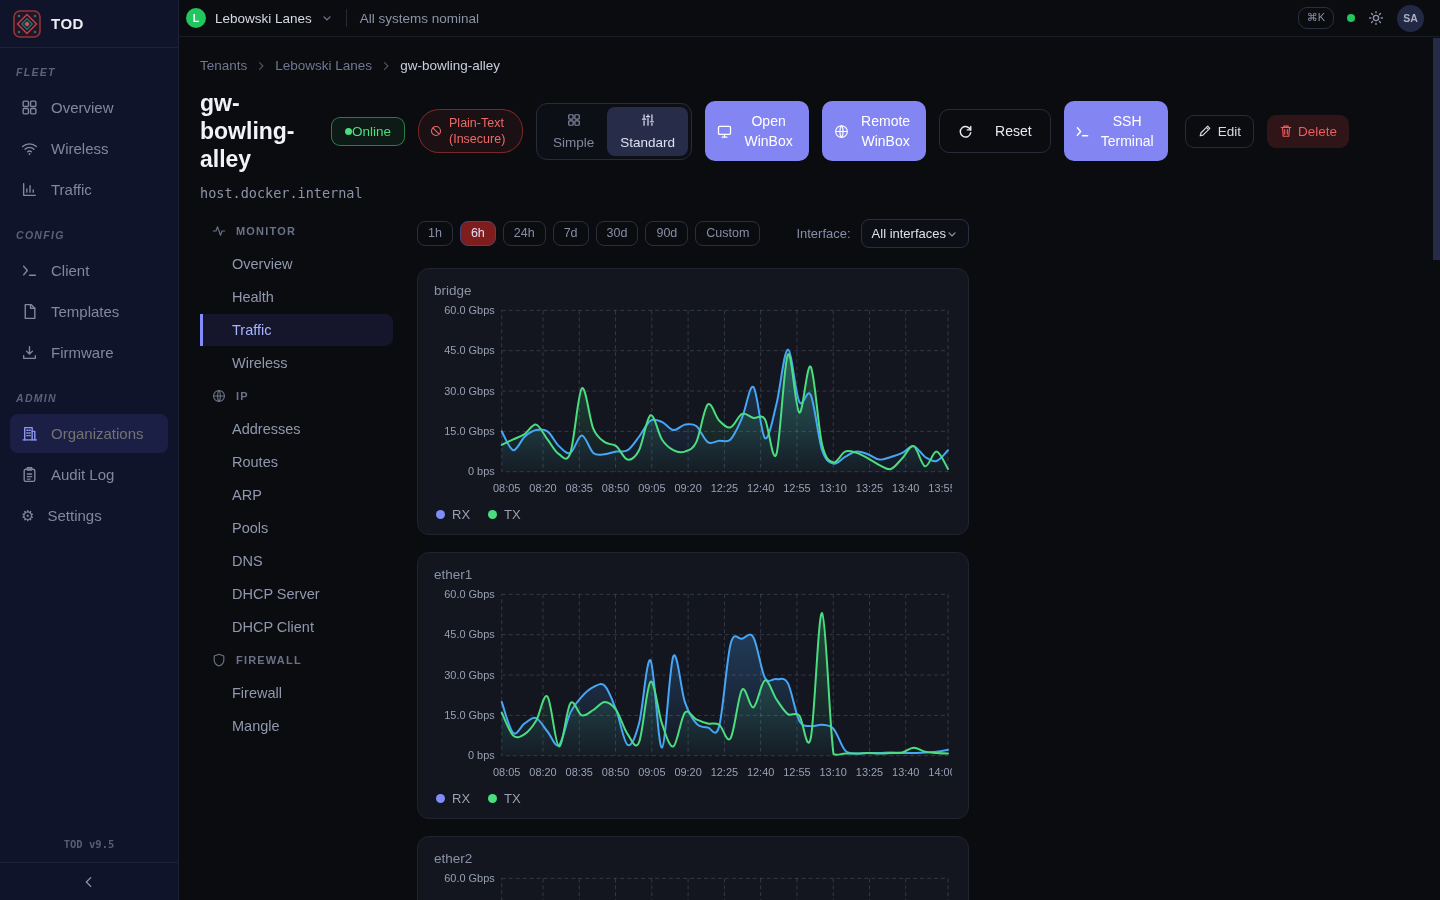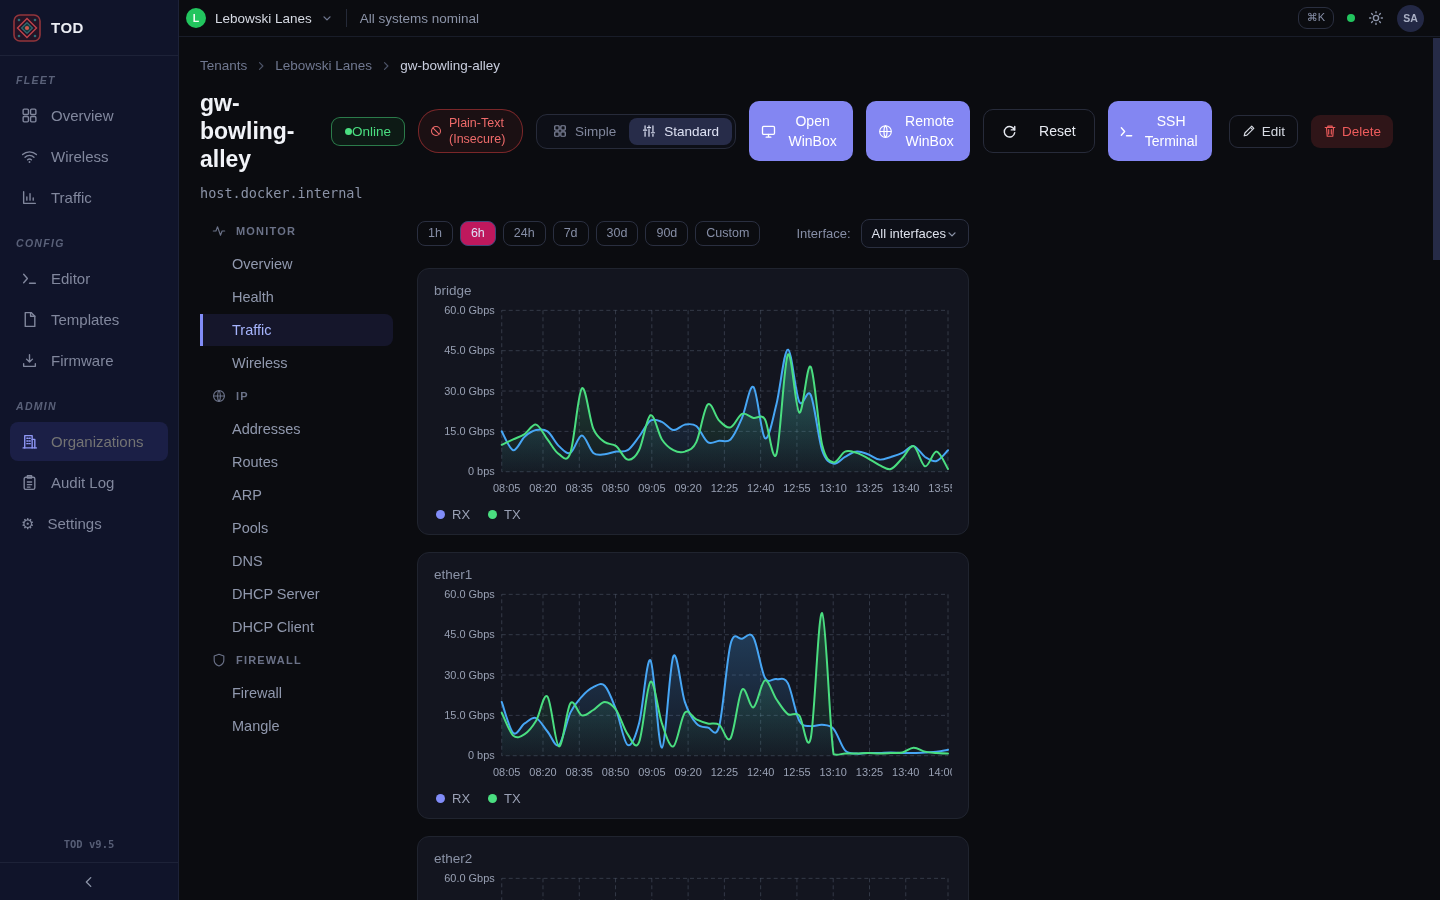--- a/index.html
+++ b/index.html
@@ -7,21 +7,21 @@
   body {
     background:#0b0c10; color:#e5e7eb;
     font-family:"Liberation Sans", sans-serif;
     display:flex; position:relative;
   }
   svg.ic { display:block; flex-shrink:0; }
   .glyph { font-size:15px; line-height:1; }
 
   
   .sidebar { width:179px; flex-shrink:0; background:#10142a; border-right:1px solid #1d2238; display:flex; flex-direction:column; }
-  .logo-row { height:56px; display:flex; align-items:center; gap:10px; padding:0 13px; border-bottom:1px solid #1d2238; flex-shrink:0; }
+  .logo-row { height:48px; display:flex; align-items:center; gap:10px; padding:0 13px; border-bottom:1px solid #1d2238; flex-shrink:0; }
   .logo-text { font-weight:700; font-size:15px; letter-spacing:.5px; color:#eceef4; }
   .nav { flex:1; padding:10px 10px; overflow:hidden; }
   .nav-section-label { font-size:10.5px; letter-spacing:1.3px; color:#5a6179; font-weight:700; margin:20px 6px 10px;font-style:italic; }
   .nav-section:first-child .nav-section-label { margin-top:8px; }
   .nav-item { display:flex; align-items:center; gap:13px; padding:11px 11px; border-radius:8px; color:#81879d; font-size:15px; cursor:pointer; margin-bottom:2px; }
   .nav-item.active { background:rgba(99,102,241,.14); color:#737373; }
   .nav-item.active svg.ic { color:#8e97f5; }
   .sidebar-version { text-align:center; color:#565d75; font-family:"DejaVu Sans Mono", monospace; font-size:10.5px; padding:10px 0 12px;font-weight:bold; }
   .sidebar-collapse { border-top:1px solid #1d2238; height:38px; display:flex; align-items:center; justify-content:center; color:#8b93a7; cursor:pointer; }
 
@@ -45,21 +45,21 @@
   .crumb-sep { color:#4d5468; display:flex; }
 
   
   .device-header { display:flex; align-items:center; gap:13px; }
   .device-title { width:118px; font-size:23px; font-weight:700; line-height:28px; color:#f1f3f8; flex-shrink:0; }
   .badge-online { display:flex; align-items:center; gap:0; border:1px solid rgba(74,222,128,.5); background:rgba(34,197,94,.08); color:#4ade80; padding:6px 13px; border-radius:9px; font-size:13.5px; flex-shrink:0; }
   .badge-online .dot { width:7px; height:7px; border-radius:50%; background:#4ade80; }
   .badge-insecure { display:flex; align-items:center; gap:7px; border:1px solid rgba(239,68,68,.45); background:rgba(239,68,68,.07); color:#ee6a6a; padding:5px 11px; border-radius:21px; font-size:12.5px; line-height:1.3; flex-shrink:0; }
   .badge-insecure .txt { width:62px; }
   .segmented { display:flex; background:#0d0f17; border:1px solid #272b3a; border-radius:11px; padding:3px; flex-shrink:0; }
-  .segment { display:flex; align-items:center; gap:8px; padding:6px 13px; border-radius:8px; color:#81879d; font-size:13.5px; cursor:pointer; }
+  .segment { display:flex; align-items:center; gap:8px; padding:6px 13px; border-radius:8px; color:#81879d; font-size:13.5px; cursor:pointer;flex-direction:column; }
   .segment.active { background:#272c49; color:#dde1f3; }
   .btn { display:flex; align-items:center; justify-content:center; cursor:pointer; border:none; flex-shrink:0; }
   .btn-primary { background:#8386f2; color:#fff; border-radius:10px; width:104px; height:60px; font-size:14px; gap:8px; padding:8px 9px; }
   .btn-primary .lbl { width:58px; text-align:center; line-height:1.45; }
   .btn-reset { background:transparent; border:1px solid #272b3a; color:#e7eaf1; border-radius:10px; height:44px; padding:0 18px; font-size:14px; gap:22px; }
   .btn-edit { background:transparent; border:1px solid #272b3a; color:#d6dae3; border-radius:9px; height:33px; padding:0 12px; font-size:13.5px; gap:6px; margin-left:4px; }
   .btn-delete { background:rgba(239,68,68,.16); color:#ee5c5c; border-radius:9px; height:33px; padding:0 12px; font-size:13.5px; gap:5px; }
   .device-host { font-family:"DejaVu Sans Mono", monospace; color:#8b93a7; font-size:13.5px; margin:12px 0 14px; }
 
   
@@ -67,21 +67,21 @@
   .subnav { width:193px; flex-shrink:0; }
   .subnav-header { display:flex; align-items:center; gap:10px; color:#6b7288; font-size:11px; letter-spacing:1.2px; font-weight:700; padding:9px 4px 9px 12px; }
   .subnav-item { padding:8px 6px 8px 29px; margin:1px 0; color:#9098ad; font-size:14.5px; border-left:3px solid transparent; border-radius:0 8px 8px 0; cursor:pointer; }
   .subnav-item.active { background:rgba(99,102,241,.12); color:#a5b4fc; border-left-color:#818cf8; }
 
   
   .charts-col { width:552px; flex-shrink:0; }
   .toolbar { display:flex; align-items:center; justify-content:space-between; margin:4px 0 20px; }
   .ranges { display:flex; gap:7px; }
   .range-pill { border:1px solid #2a2f40; background:transparent; color:#868ea6; border-radius:8px; padding:4px 10px 5px; font-size:12.5px; cursor:pointer; }
-  .range-pill.active { background:#be185d; border-color:#40477a; color:#dde1f7; }
+  .range-pill.active { background:#7f1d1d; border-color:#40477a; color:#dde1f7; }
   .interface { display:flex; align-items:center; gap:10px; }
   .interface-label { color:#868ea6; font-size:13px; }
   .select { display:flex; align-items:center; border:1px solid #2a2f40; background:#0d0f17; border-radius:8px; padding:6px 10px; font-size:13px; color:#dde1ec; cursor:pointer; }
   .chart-card { background:#13151f; border:1px solid #20242f; border-radius:12px; padding:14px 16px 10px; margin-bottom:17px; }
   .chart-title { color:#8b93a7; font-size:13.5px; margin-bottom:4px; }
   .legend { display:flex; gap:18px; margin-top:3px; padding:2px; }
   .legend-item { display:flex; align-items:center; gap:7px; color:#9aa1b5; font-size:13px; }
   .legend-dot { width:9px; height:9px; border-radius:50%; }
   .chart-svg text { fill:#98a0b3; font-size:11px; font-family:"Liberation Sans", sans-serif; }
 
@@ -145,21 +145,21 @@
       </div>
       <div class="nav-section">
         <div class="nav-section-label">CONFIG</div>
         <div class="nav-item">
           <span>
             <svg class="ic" width="17" height="17" viewBox="0 0 16 16" fill="none" stroke="currentColor" stroke-width="1.3" stroke-linecap="round" stroke-linejoin="round">
               <path d="M2.5 4l3.5 4-3.5 4"></path>
               <path d="M8 12.5h5.5"></path>
             </svg>
           </span>
-          <span>Editor</span>
+          <span>Client</span>
         </div>
         <div class="nav-item">
           <span>
             <svg class="ic" width="17" height="17" viewBox="0 0 16 16" fill="none" stroke="currentColor" stroke-width="1.3" stroke-linecap="round" stroke-linejoin="round">
               <path d="M4 1.5h5.5L13 5v9.5H4z"></path>
               <path d="M9 1.5V5h4"></path>
             </svg>
           </span>
           <span>Templates</span>
         </div>

